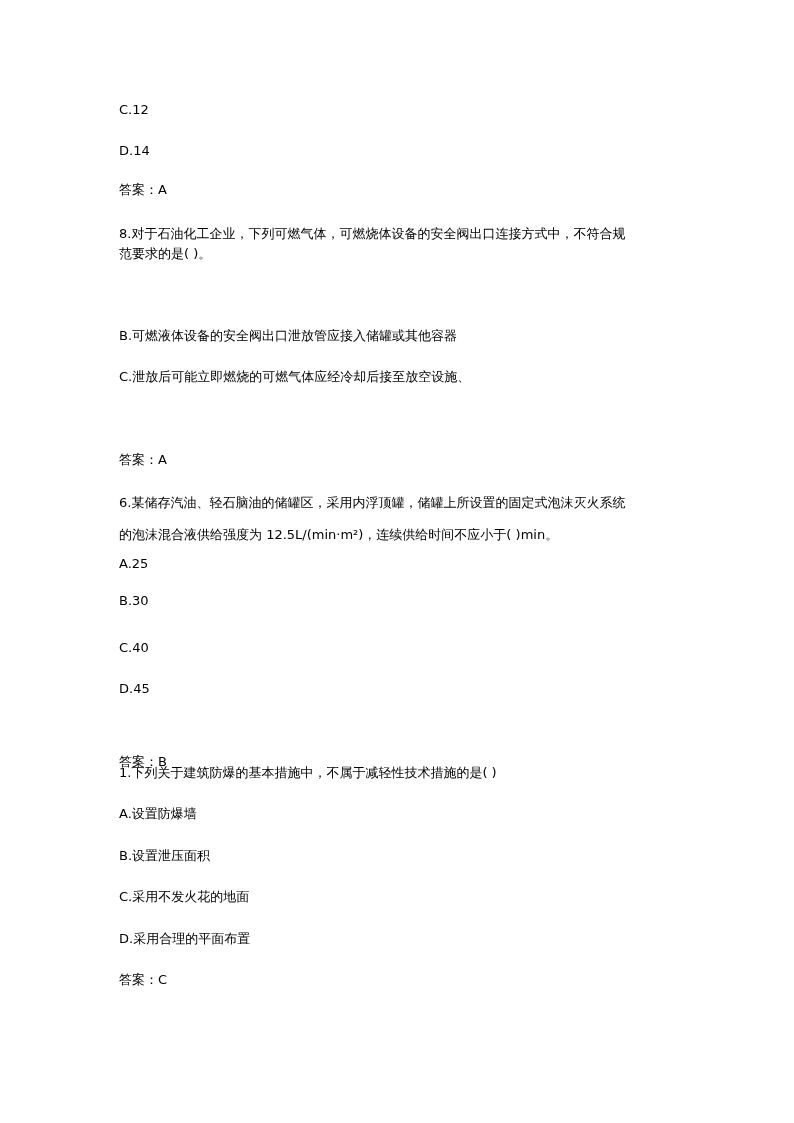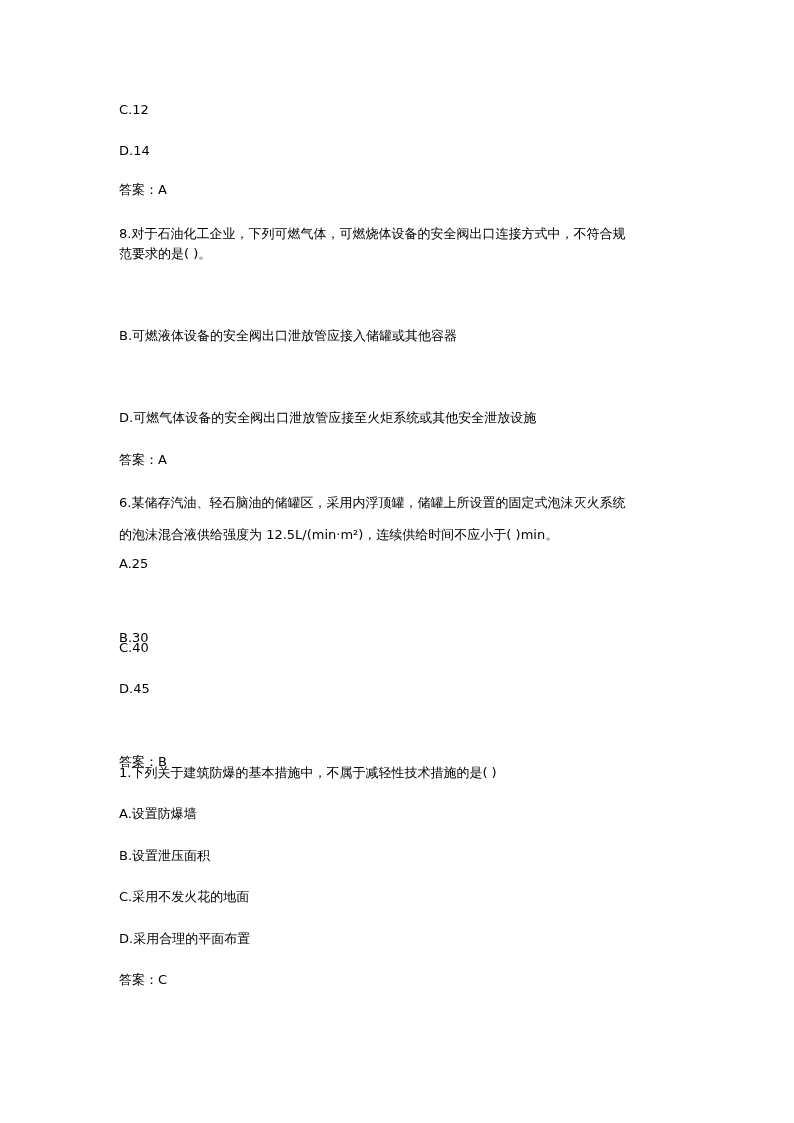--- a/index.html
+++ b/index.html
@@ -34,27 +34,27 @@
 
 <div class="page">
 
   <div class="line" style="top:100px;">C.12</div>
   <div class="line" style="top:141px;">D.14</div>
   <div class="line" style="top:180px;">答案：A</div>
 
   <div class="line" style="top:224px;">8.对于石油化工企业，下列可燃气体，可燃烧体设备的安全阀出口连接方式中，不符合规</div>
   <div class="line" style="top:244px;">范要求的是(   )。</div>
   <div class="line" style="top:326px;">B.可燃液体设备的安全阀出口泄放管应接入储罐或其他容器</div>
-  <div class="line" style="top:408px;">D.可燃气体设备的安全阀出口泄放管应接至火炬系统或其他安全泄放设施</div>
+  <div class="line" style="top:367px;">C.泄放后可能立即燃烧的可燃气体应经冷却后接至放空设施、</div>
   <div class="line" style="top:450px;">答案：A</div>
 
   <div class="line" style="top:493px;">6.某储存汽油、轻石脑油的储罐区，采用内浮顶罐，储罐上所设置的固定式泡沫灭火系统</div>
   <div class="line" style="top:513px;margin-top:12px;">的泡沫混合液供给强度为 12.5L/(min·m²)，连续供给时间不应小于(   )min。</div>
   <div class="line" style="top:554px;">A.25</div>
-  <div class="line" style="top:628px;">B.30</div>
+  <div class="line" style="top:591px;">B.30</div>
   <div class="line" style="top:638px;">C.40</div>
   <div class="line" style="top:679px;">D.45</div>
   <div class="line" style="top:720px;margin-top:32px;">答案：B</div>
 
   <div class="line" style="top:763px;">1.下列关于建筑防爆的基本措施中，不属于减轻性技术措施的是(   )</div>
   <div class="line" style="top:804px;">A.设置防爆墙</div>
   <div class="line" style="top:846px;">B.设置泄压面积</div>
   <div class="line" style="top:887px;">C.采用不发火花的地面</div>
   <div class="line" style="top:929px;">D.采用合理的平面布置</div>
   <div class="line" style="top:970px;">答案：C</div>

